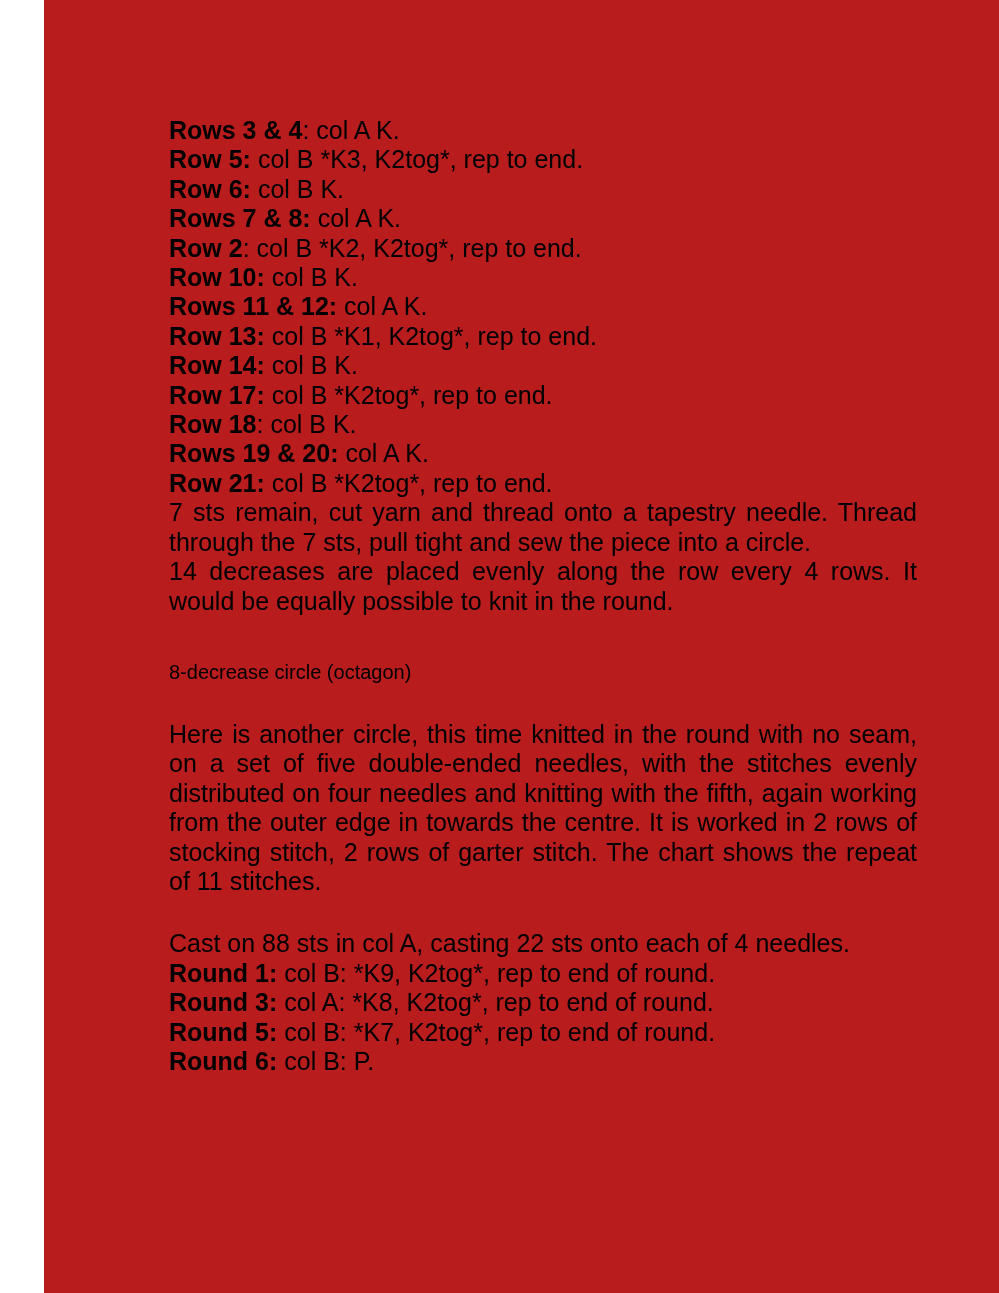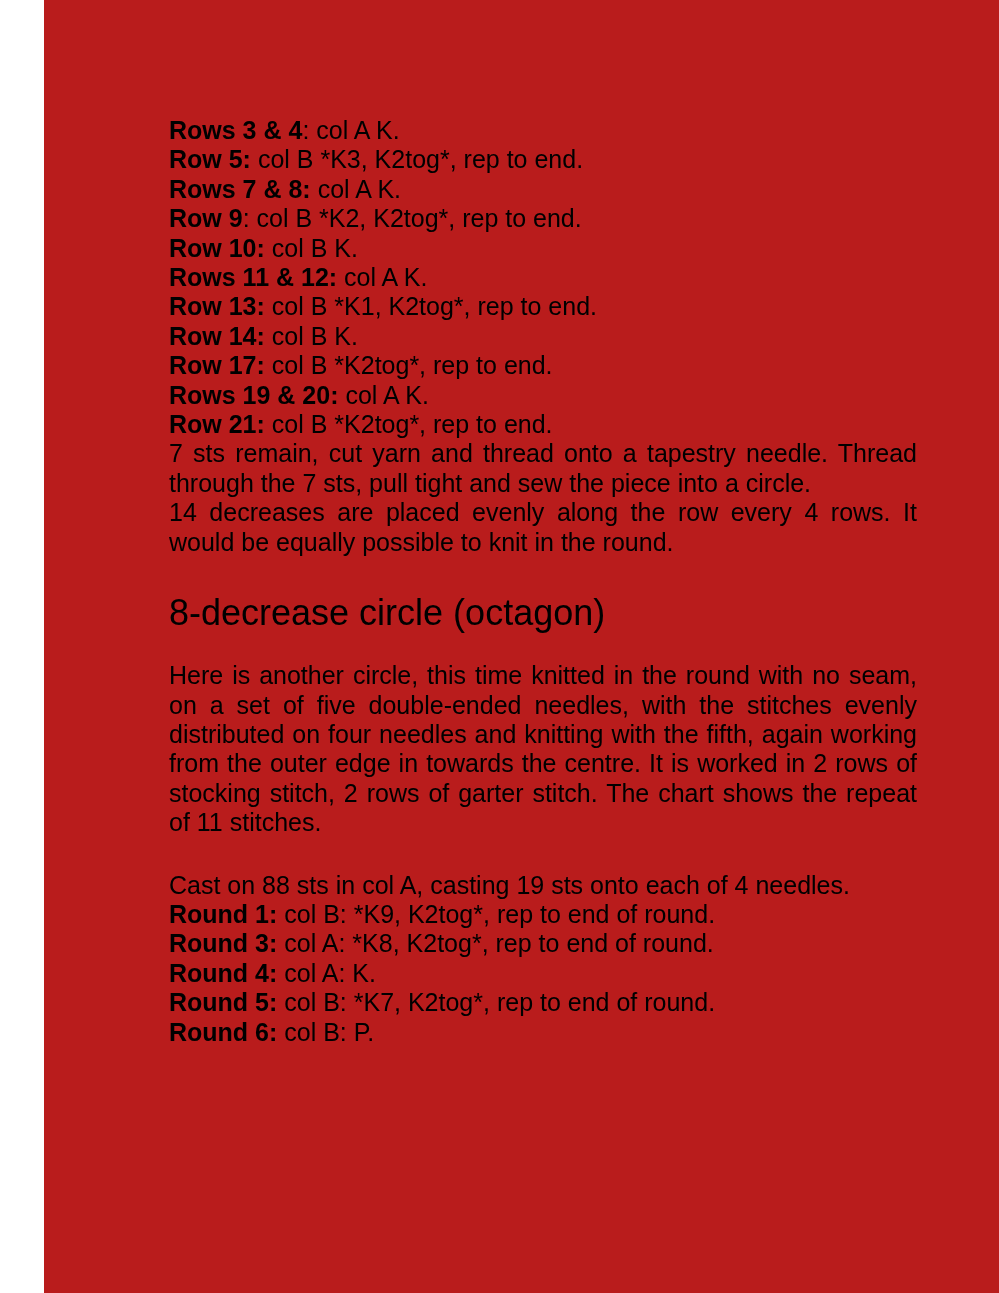--- a/index.html
+++ b/index.html
@@ -18,55 +18,56 @@
     overflow: hidden;
     margin-left: 44px;
   }
   .line { white-space: normal; }
   .lbl { font-weight: bold; }
   p.para {
     margin: 0;
     text-align: justify;
   }
   h2.section-heading {
-    font-size: 36px;
+    font-size: 20px;
     font-weight: 400;
     line-height: 34px;
     margin: 39px 0 0 0;
   }
   .intro { margin-top: 31px !important; }
   .rounds-block { margin-top: 33px; }
 </style>
 </head>
 <body>
 
 <div class="page">
 
   <section class="rows-block">
     <div class="line"><b class="lbl">Rows 3 &amp; 4</b><span>: col A K.</span></div>
     <div class="line"><b class="lbl">Row 5:</b><span> col B *K3, K2tog*, rep to end.</span></div>
+    <div class="line"><b class="lbl">Row 6:</b><span> col B K.</span></div>
     <div class="line"><b class="lbl">Rows 7 &amp; 8:</b><span> col A K.</span></div>
-    <div class="line"><b class="lbl">Row 9</b><span>: col B *K2, K2tog*, rep to end.</span></div>
+    <div class="line"><b class="lbl">Row 2</b><span>: col B *K2, K2tog*, rep to end.</span></div>
     <div class="line"><b class="lbl">Row 10:</b><span> col B K.</span></div>
     <div class="line"><b class="lbl">Rows 11 &amp; 12:</b><span> col A K.</span></div>
     <div class="line"><b class="lbl">Row 13:</b><span> col B *K1, K2tog*, rep to end.</span></div>
     <div class="line"><b class="lbl">Row 14:</b><span> col B K.</span></div>
     <div class="line"><b class="lbl">Row 17:</b><span> col B *K2tog*, rep to end.</span></div>
+    <div class="line"><b class="lbl">Row 18</b><span>: col B K.</span></div>
     <div class="line"><b class="lbl">Rows 19 &amp; 20:</b><span> col A K.</span></div>
     <div class="line"><b class="lbl">Row 21:</b><span> col B *K2tog*, rep to end.</span></div>
     <p class="para">7 sts remain, cut yarn and thread onto a tapestry needle. Thread through the 7 sts, pull tight and sew the piece into a circle.</p>
     <p class="para">14 decreases are placed evenly along the row every 4 rows. It would be equally possible to knit in the round.</p>
   </section>
 
   <h2 class="section-heading">8-decrease circle (octagon)</h2>
 
   <p class="para intro">Here is another circle, this time knitted in the round with no seam, on a set of five double-ended needles, with the stitches evenly distributed on four needles and knitting with the fifth, again working from the outer edge in towards the centre. It is worked in 2 rows of stocking stitch, 2 rows of garter stitch. The chart shows the repeat of 11 stitches.</p>
 
   <section class="rounds-block">
-    <div class="line">Cast on 88 sts in col A, casting 19 sts onto each of 4 needles.</div>
+    <div class="line">Cast on 88 sts in col A, casting 22 sts onto each of 4 needles.</div>
     <div class="line"><b class="lbl">Round 1:</b><span> col B: *K9, K2tog*, rep to end of round.</span></div>
     <div class="line"><b class="lbl">Round 3:</b><span> col A: *K8, K2tog*, rep to end of round.</span></div>
-    <div class="line"><b class="lbl">Round 4:</b><span> col A: K.</span></div>
     <div class="line"><b class="lbl">Round 5:</b><span> col B: *K7, K2tog*, rep to end of round.</span></div>
     <div class="line"><b class="lbl">Round 6:</b><span> col B: P.</span></div>
   </section>
 
 </div>
 
 </body></html>

